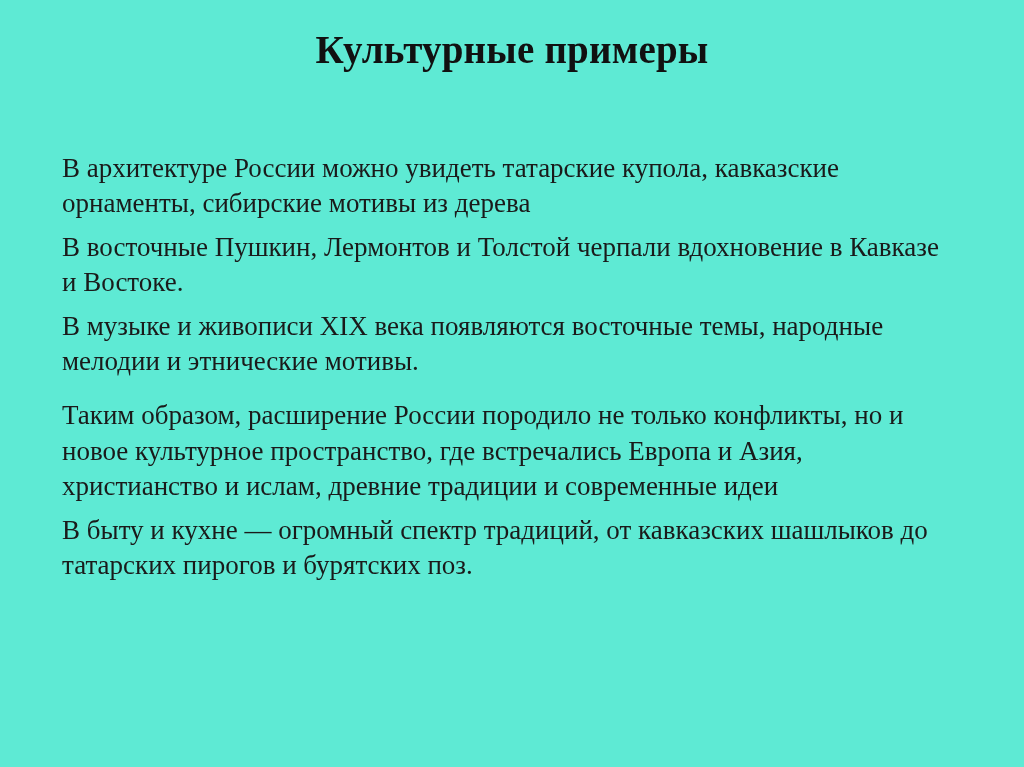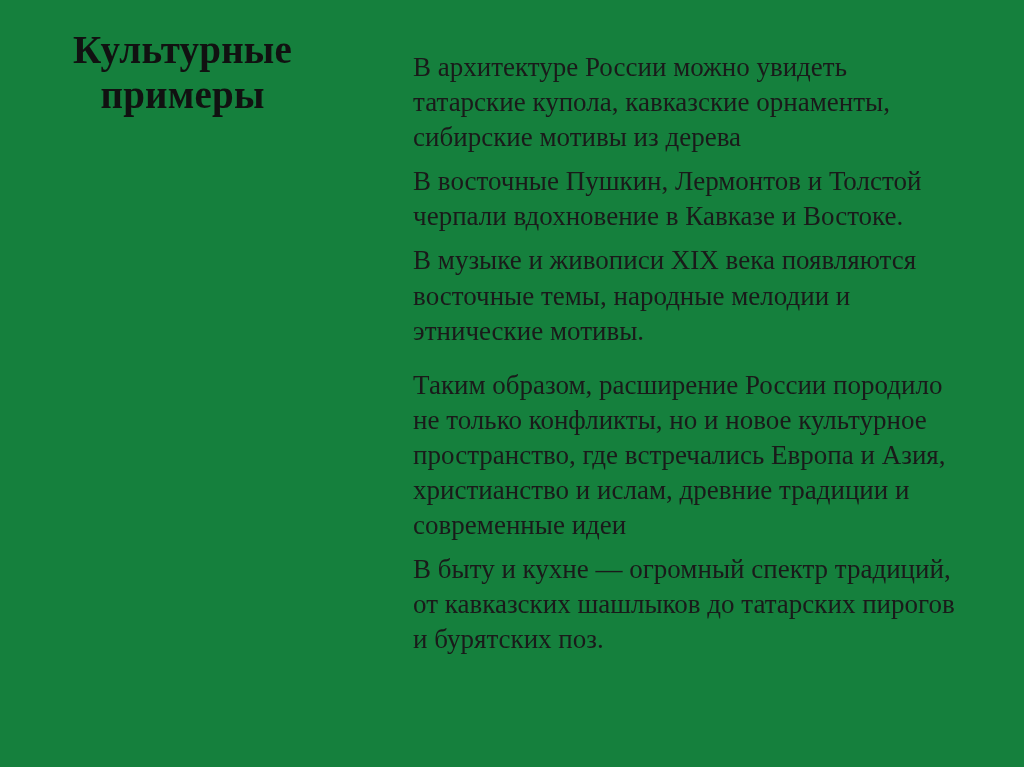--- a/index.html
+++ b/index.html
@@ -12,37 +12,37 @@
     background: #d9d9d9;
     font-family: "Liberation Serif", serif;
     color: #1a1a1a;
     overflow: hidden;
   }
   .slide {
     position: relative;
     width: 1024px;
     height: 767px;
     box-sizing: border-box;
-    background: #15803d;
+    background: #5eead4;
     display: flex;
-    flex-direction: row;
+    flex-direction: column;
   }
   .slide-title {
     text-align: center;
     font-size: 39px;
     font-weight: bold;
     letter-spacing: 0.2px;
     margin: 28px 0 0 0;
     padding: 0 60px;
     line-height: 1.15;
     color: #111111;
   }
   .content {
-    margin-top: 50px;
-    padding: 0 62px 0 48px;
+    margin-top: 78px;
+    padding: 0 62px 0 62px;
   }
   .para {
     font-size: 27px;
     line-height: 1.30;
     margin: 0 0 9px 0;
     text-align: left;
     color: #1a1a1a;
     max-width: 880px;
   }
   .para.gap-before {

